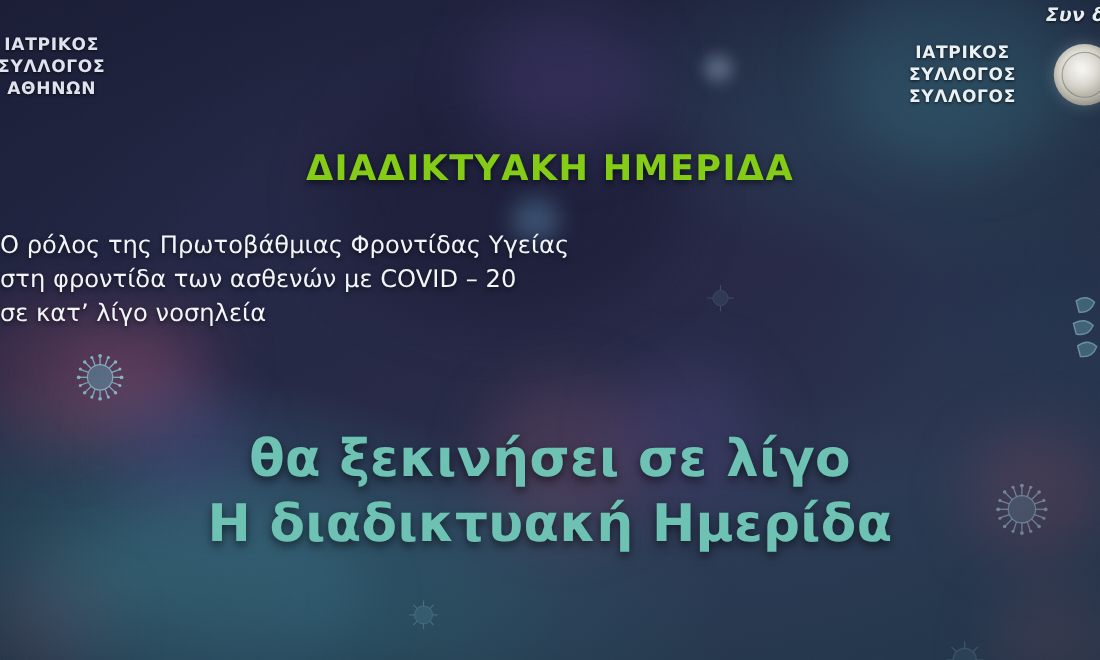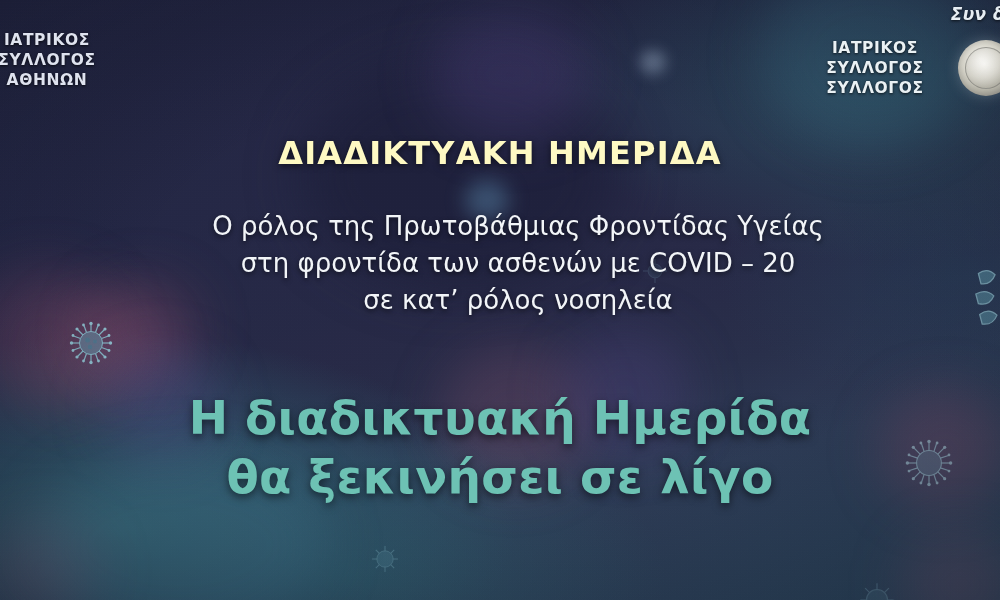--- a/index.html
+++ b/index.html
@@ -124,34 +124,32 @@
 
   
   .headline {
     position: absolute;
     top: 134px;
     left: 0; right: 0;
     text-align: center;
     font-size: 32px;
     font-weight: 800;
     letter-spacing: 1.2px;
-    color: #fef9c3;
+    color: #84cc16;
     text-shadow: 0 2px 6px rgba(0,0,0,.55);
   }
   .subtitle {
     position: absolute;
     top: 208px;
     left: 0; right: 0;
-    text-align: center;
     color: #f2f5f8;
-    font-size: 26px;
+    font-size: 22px;
     font-weight: 400;
     line-height: 1.42;
     text-shadow: 0 2px 5px rgba(0,0,0,.6);
-    margin-left: 36px;
   }
   .subtitle .sline { display: block; }
 
   .message {
     position: absolute;
     top: 388px;
     left: 0; right: 0;
     text-align: center;
     color: #6dc2b4;
     font-size: 47px;
@@ -334,21 +332,21 @@
       <div>ΣΥΛΛΟΓΟΣ</div>
     </div>
     <div class="seal"></div>
   </div>
 
   <div class="headline">ΔΙΑΔΙΚΤΥΑΚΗ ΗΜΕΡΙΔΑ</div>
 
   <div class="subtitle">
     <span class="sline">Ο ρόλος της Πρωτοβάθμιας Φροντίδας Υγείας</span>
     <span class="sline">στη φροντίδα  των ασθενών με COVID – 20</span>
-    <span class="sline">σε κατ’ ρόλος νοσηλεία</span>
+    <span class="sline">σε κατ’ λίγο νοσηλεία</span>
   </div>
 
   <div class="message">
+    <span class="mline">θα ξεκινήσει σε λίγο</span>
     <span class="mline">Η διαδικτυακή Ημερίδα</span>
-    <span class="mline">θα ξεκινήσει σε λίγο</span>
   </div>
 
 </div>
 
 </body></html>

